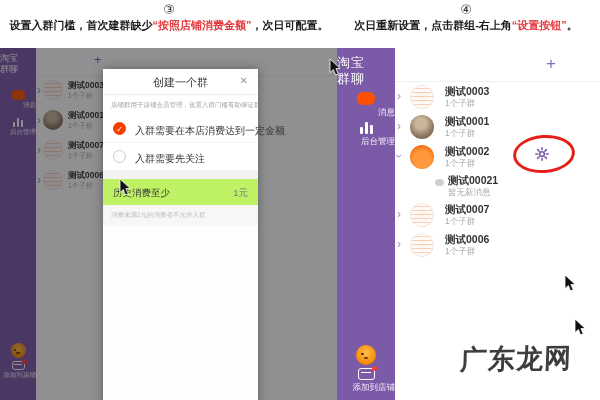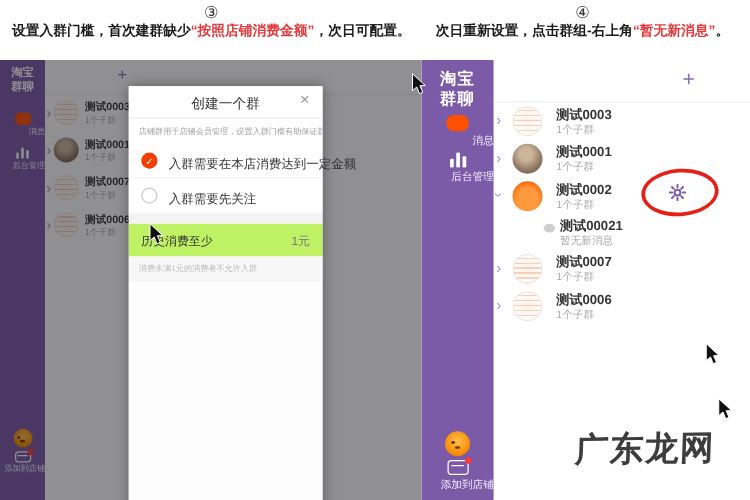--- a/index.html
+++ b/index.html
@@ -17,21 +17,21 @@
 
   
   .panel { position:absolute; top:48px; height:352px; overflow:hidden; background:#fff; }
   .panel-left  { left:0; width:337px; }
   .panel-right { left:337px; width:263px; }
 
   
   .sb { position:absolute; left:0; top:0; bottom:0; background:#7b5aa7; }
   .sb-big   { width:58px; }
   .sb-small { width:36px; }
-  .sb-logo { color:#fff; font-weight:bold; text-align:center; letter-spacing:1px; }
+  .sb-logo { color:#fff; font-weight:normal; letter-spacing:1px; }
   .sb-big .sb-logo   { padding-top:7px; font-size:13px; line-height:16px; }
   .sb-small .sb-logo { padding-top:5px; font-size:9px;  line-height:11px; letter-spacing:0; }
   .sb-logo span { display:block; }
   .sb-item { position:absolute; left:0; width:100%; text-align:right; cursor:pointer; }
   .sb-label { color:#f3eefb; }
   .sb-big .sb-label   { font-size:8.5px; margin-top:2px; }
   .sb-small .sb-label { font-size:6.5px; margin-top:1px; }
   
   .icon-bubble { position:relative; margin:0 auto; background:#ff5000; border-radius:6px; }
   .sb-big .icon-bubble   { width:18px; height:13px; }
@@ -142,21 +142,21 @@
 
 <div class="stage">
 
   <div class="top-band">
     <div class="instr instr-left">
       <div class="instr-num">③</div>
       <div class="instr-text"><span>设置入群门槛，首次建群缺少</span><span class="hl">“按照店铺消费金额”</span><span>，次日可配置。</span></div>
     </div>
     <div class="instr instr-right">
       <div class="instr-num">④</div>
-      <div class="instr-text"><span>次日重新设置，点击群组-右上角</span><span class="hl">“暂无新消息”</span><span>。</span></div>
+      <div class="instr-text"><span>次日重新设置，点击群组-右上角</span><span class="hl">“设置按钮”</span><span>。</span></div>
     </div>
   </div>
 
   <div class="panel panel-left">
     <aside class="sb sb-small">
       <div class="sb-logo">
         <span>淘宝</span>
         <span>群聊</span>
       </div>
       <div class="sb-item" style="top:42px;">

